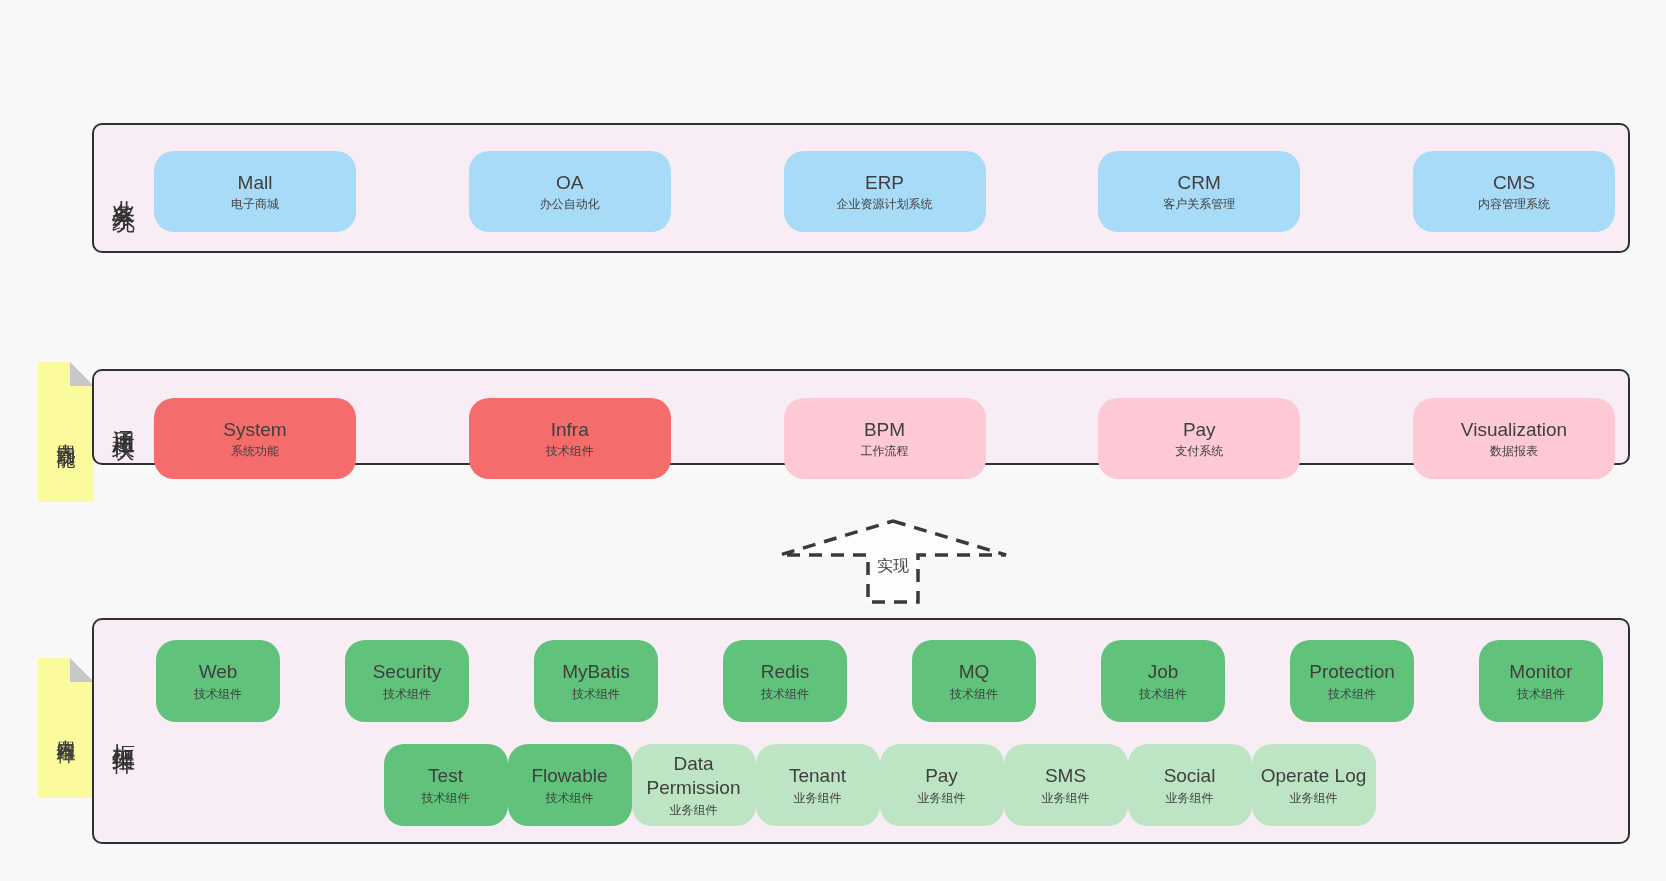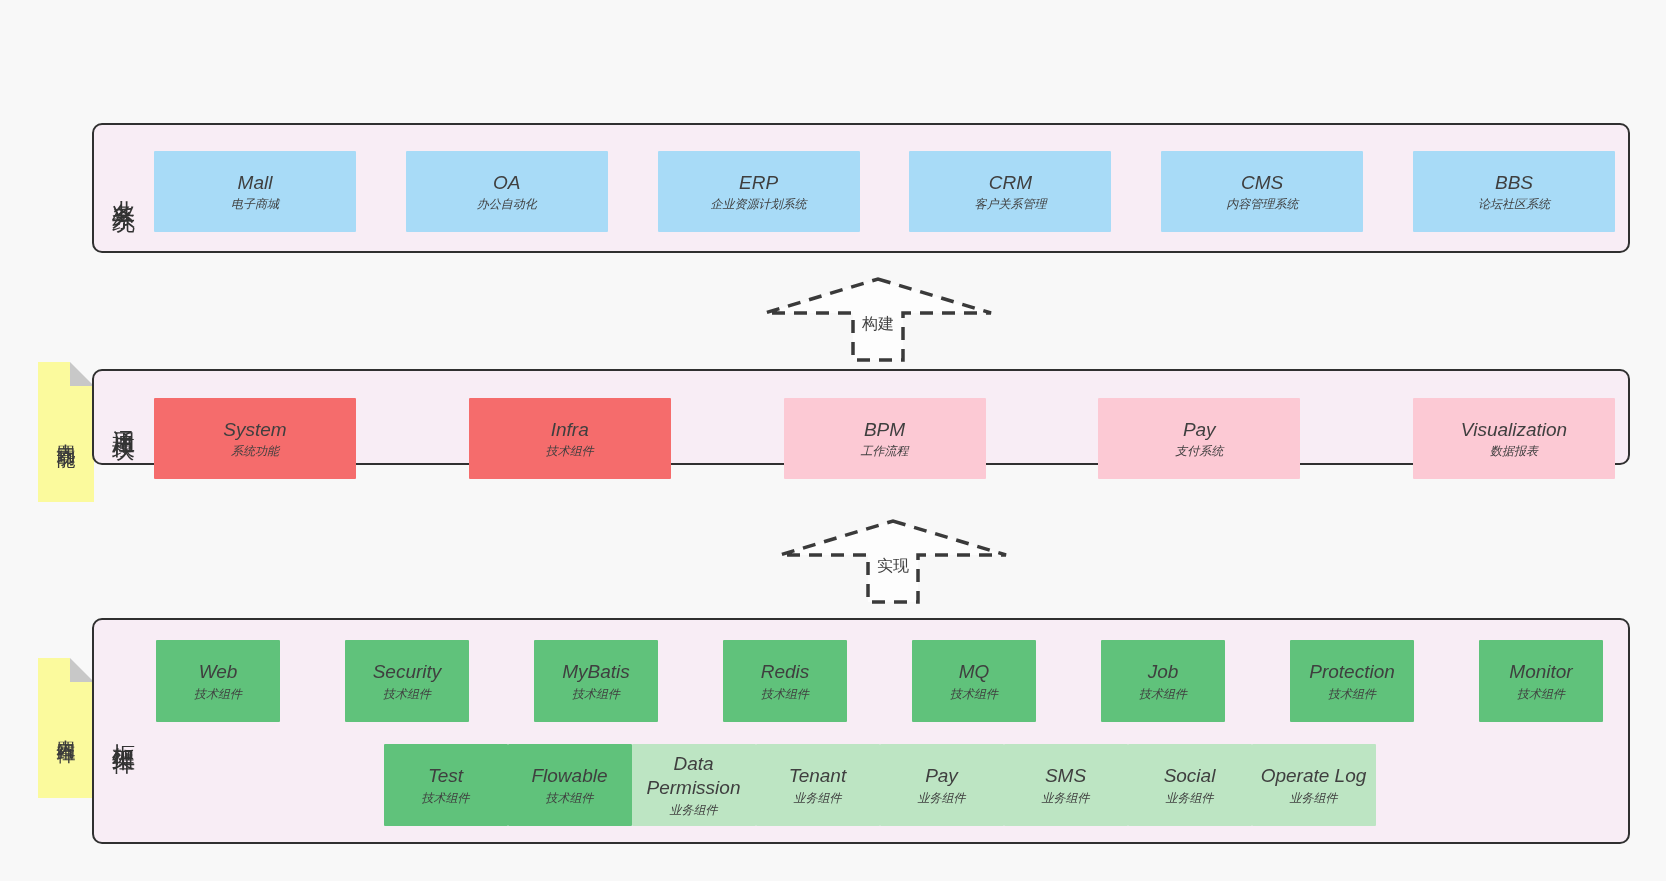--- a/index.html
+++ b/index.html
@@ -10,22 +10,22 @@
   .band1{top:123px;height:130px;}
   .band2{top:369px;height:96px;}
   .band3{top:618px;height:226px;}
   .band-label{position:absolute;left:15px;top:50%;transform:translateY(-50%);
         writing-mode:vertical-rl;text-orientation:upright;font-size:23px;letter-spacing:3px;color:#333;}
   .row{position:absolute;display:flex;justify-content:space-between;}
   .rowA{left:60px;top:26px;width:1461px;}
   .rowB{left:60px;top:27px;width:1461px;}
   .row3a{left:62px;top:20px;width:1447px;}
   .row3b{left:62px;top:124px;width:1447px;justify-content:center;}
-  .box{width:202px;height:81px;border-radius:1px;display:flex;flex-direction:column;
-       align-items:center;justify-content:center;text-align:center;font-style:italic;}
+  .box{width:202px;height:81px;border-radius:20px;display:flex;flex-direction:column;
+       align-items:center;justify-content:center;text-align:center;}
   .band3 .box{width:124px;height:82px;}
   .box .en{font-size:19px;line-height:1.25;}
   .box .zh{font-size:12px;line-height:1.25;margin-top:3px;}
   .blue{background:#a8dbf7;}
   .red{background:#f56c6c;}
   .pink{background:#fcc9d4;}
   .green{background:#60c27b;}
   .lightgreen{background:#bde5c3;}
   .note{position:absolute;left:38px;width:56px;background:#fbfa9d;z-index:0;
         display:flex;align-items:center;justify-content:center;}
@@ -47,26 +47,20 @@
 
 <div class="stage">
 
   <div class="note note1">
     <div class="note-text">内置功能</div>
   </div>
   <div class="note note2">
     <div class="note-text">内置组件</div>
   </div>
 
-  <div class="arrow arrow1">
-    <svg viewBox="0 0 232 88">
-      <polygon points="116,3 229,37 141,37 141,84 91,84 91,37 3,37" fill="#fdfdfd" stroke="#3a3a3a" stroke-width="3.5" stroke-dasharray="13 9"></polygon>
-    </svg>
-    <div class="arrow-label">构建</div>
-  </div>
 
   <div class="arrow arrow2">
     <svg viewBox="0 0 232 88">
       <polygon points="116,3 229,37 141,37 141,84 91,84 91,37 3,37" fill="#fdfdfd" stroke="#3a3a3a" stroke-width="3.5" stroke-dasharray="13 9"></polygon>
     </svg>
     <div class="arrow-label">实现</div>
   </div>
 
   <div class="band band1">
     <div class="band-label">业务系统</div>
@@ -83,24 +77,20 @@
         <div class="en">ERP</div>
         <div class="zh">企业资源计划系统</div>
       </div>
       <div class="box blue">
         <div class="en">CRM</div>
         <div class="zh">客户关系管理</div>
       </div>
       <div class="box blue">
         <div class="en">CMS</div>
         <div class="zh">内容管理系统</div>
-      </div>
-      <div class="box blue">
-        <div class="en">BBS</div>
-        <div class="zh">论坛社区系统</div>
       </div>
     </div>
   </div>
 
   <div class="band band2">
     <div class="band-label">通用模块</div>
     <div class="row rowB">
       <div class="box red">
         <div class="en">System</div>
         <div class="zh">系统功能</div>

